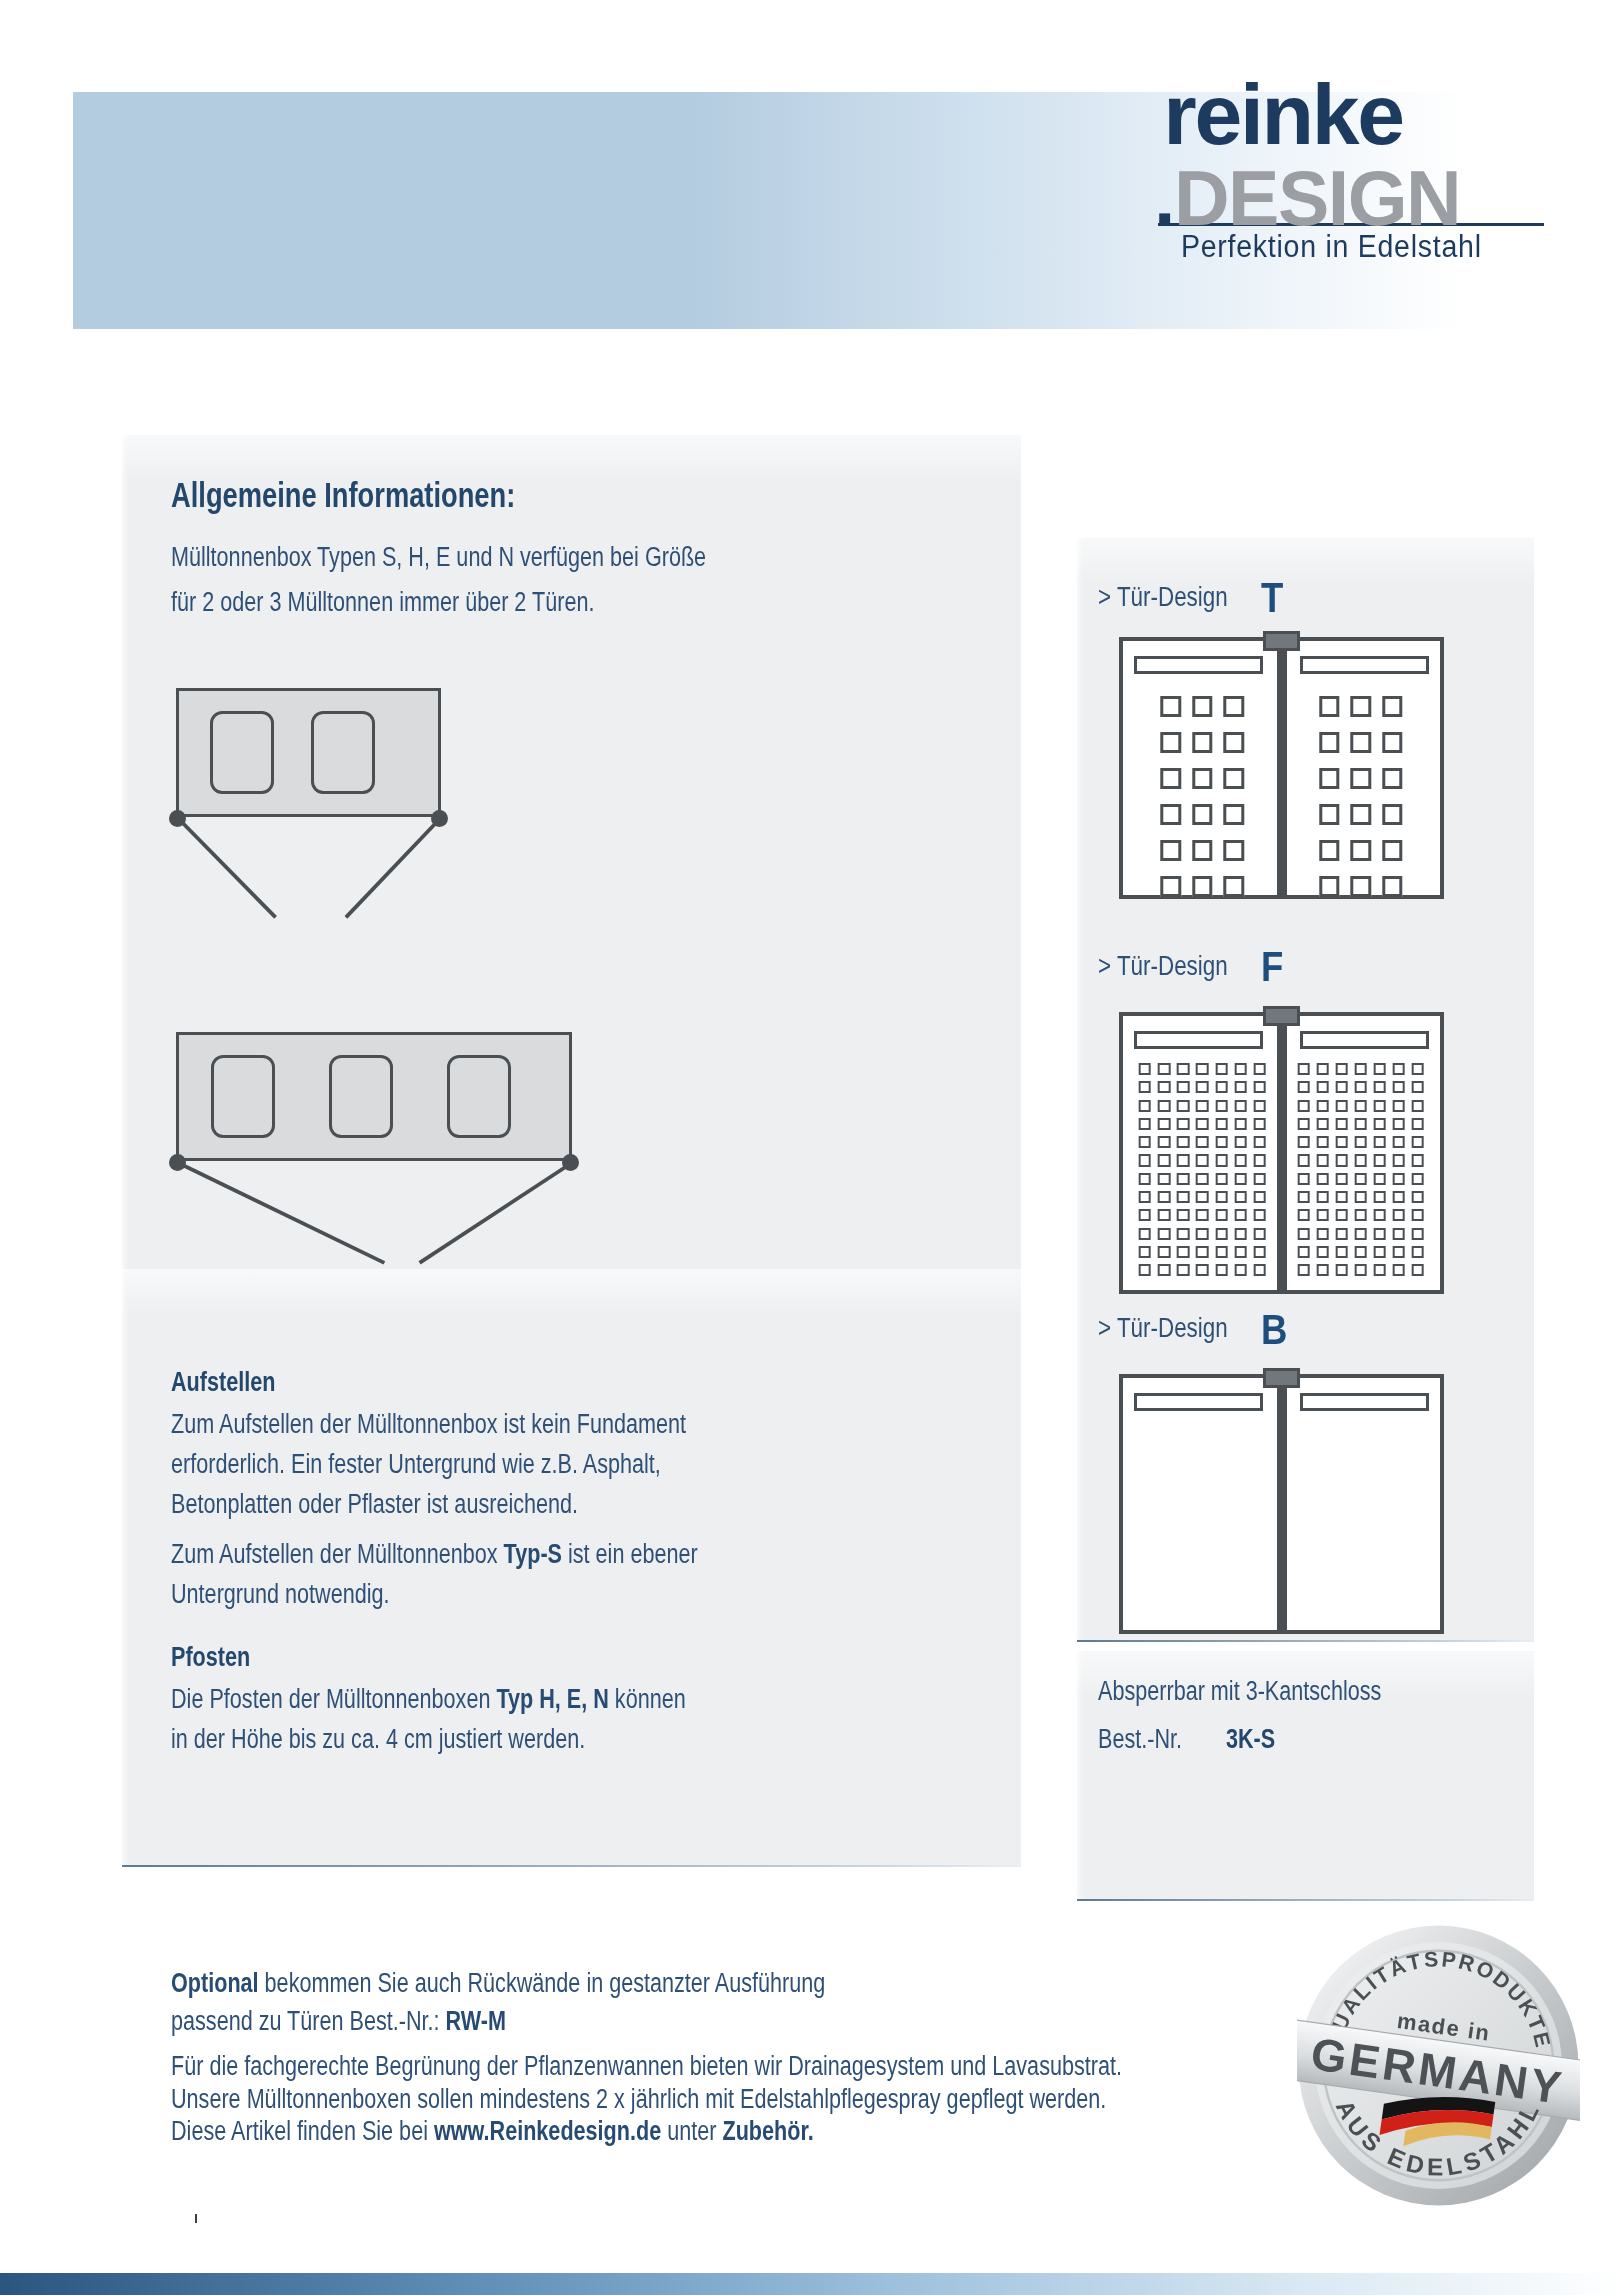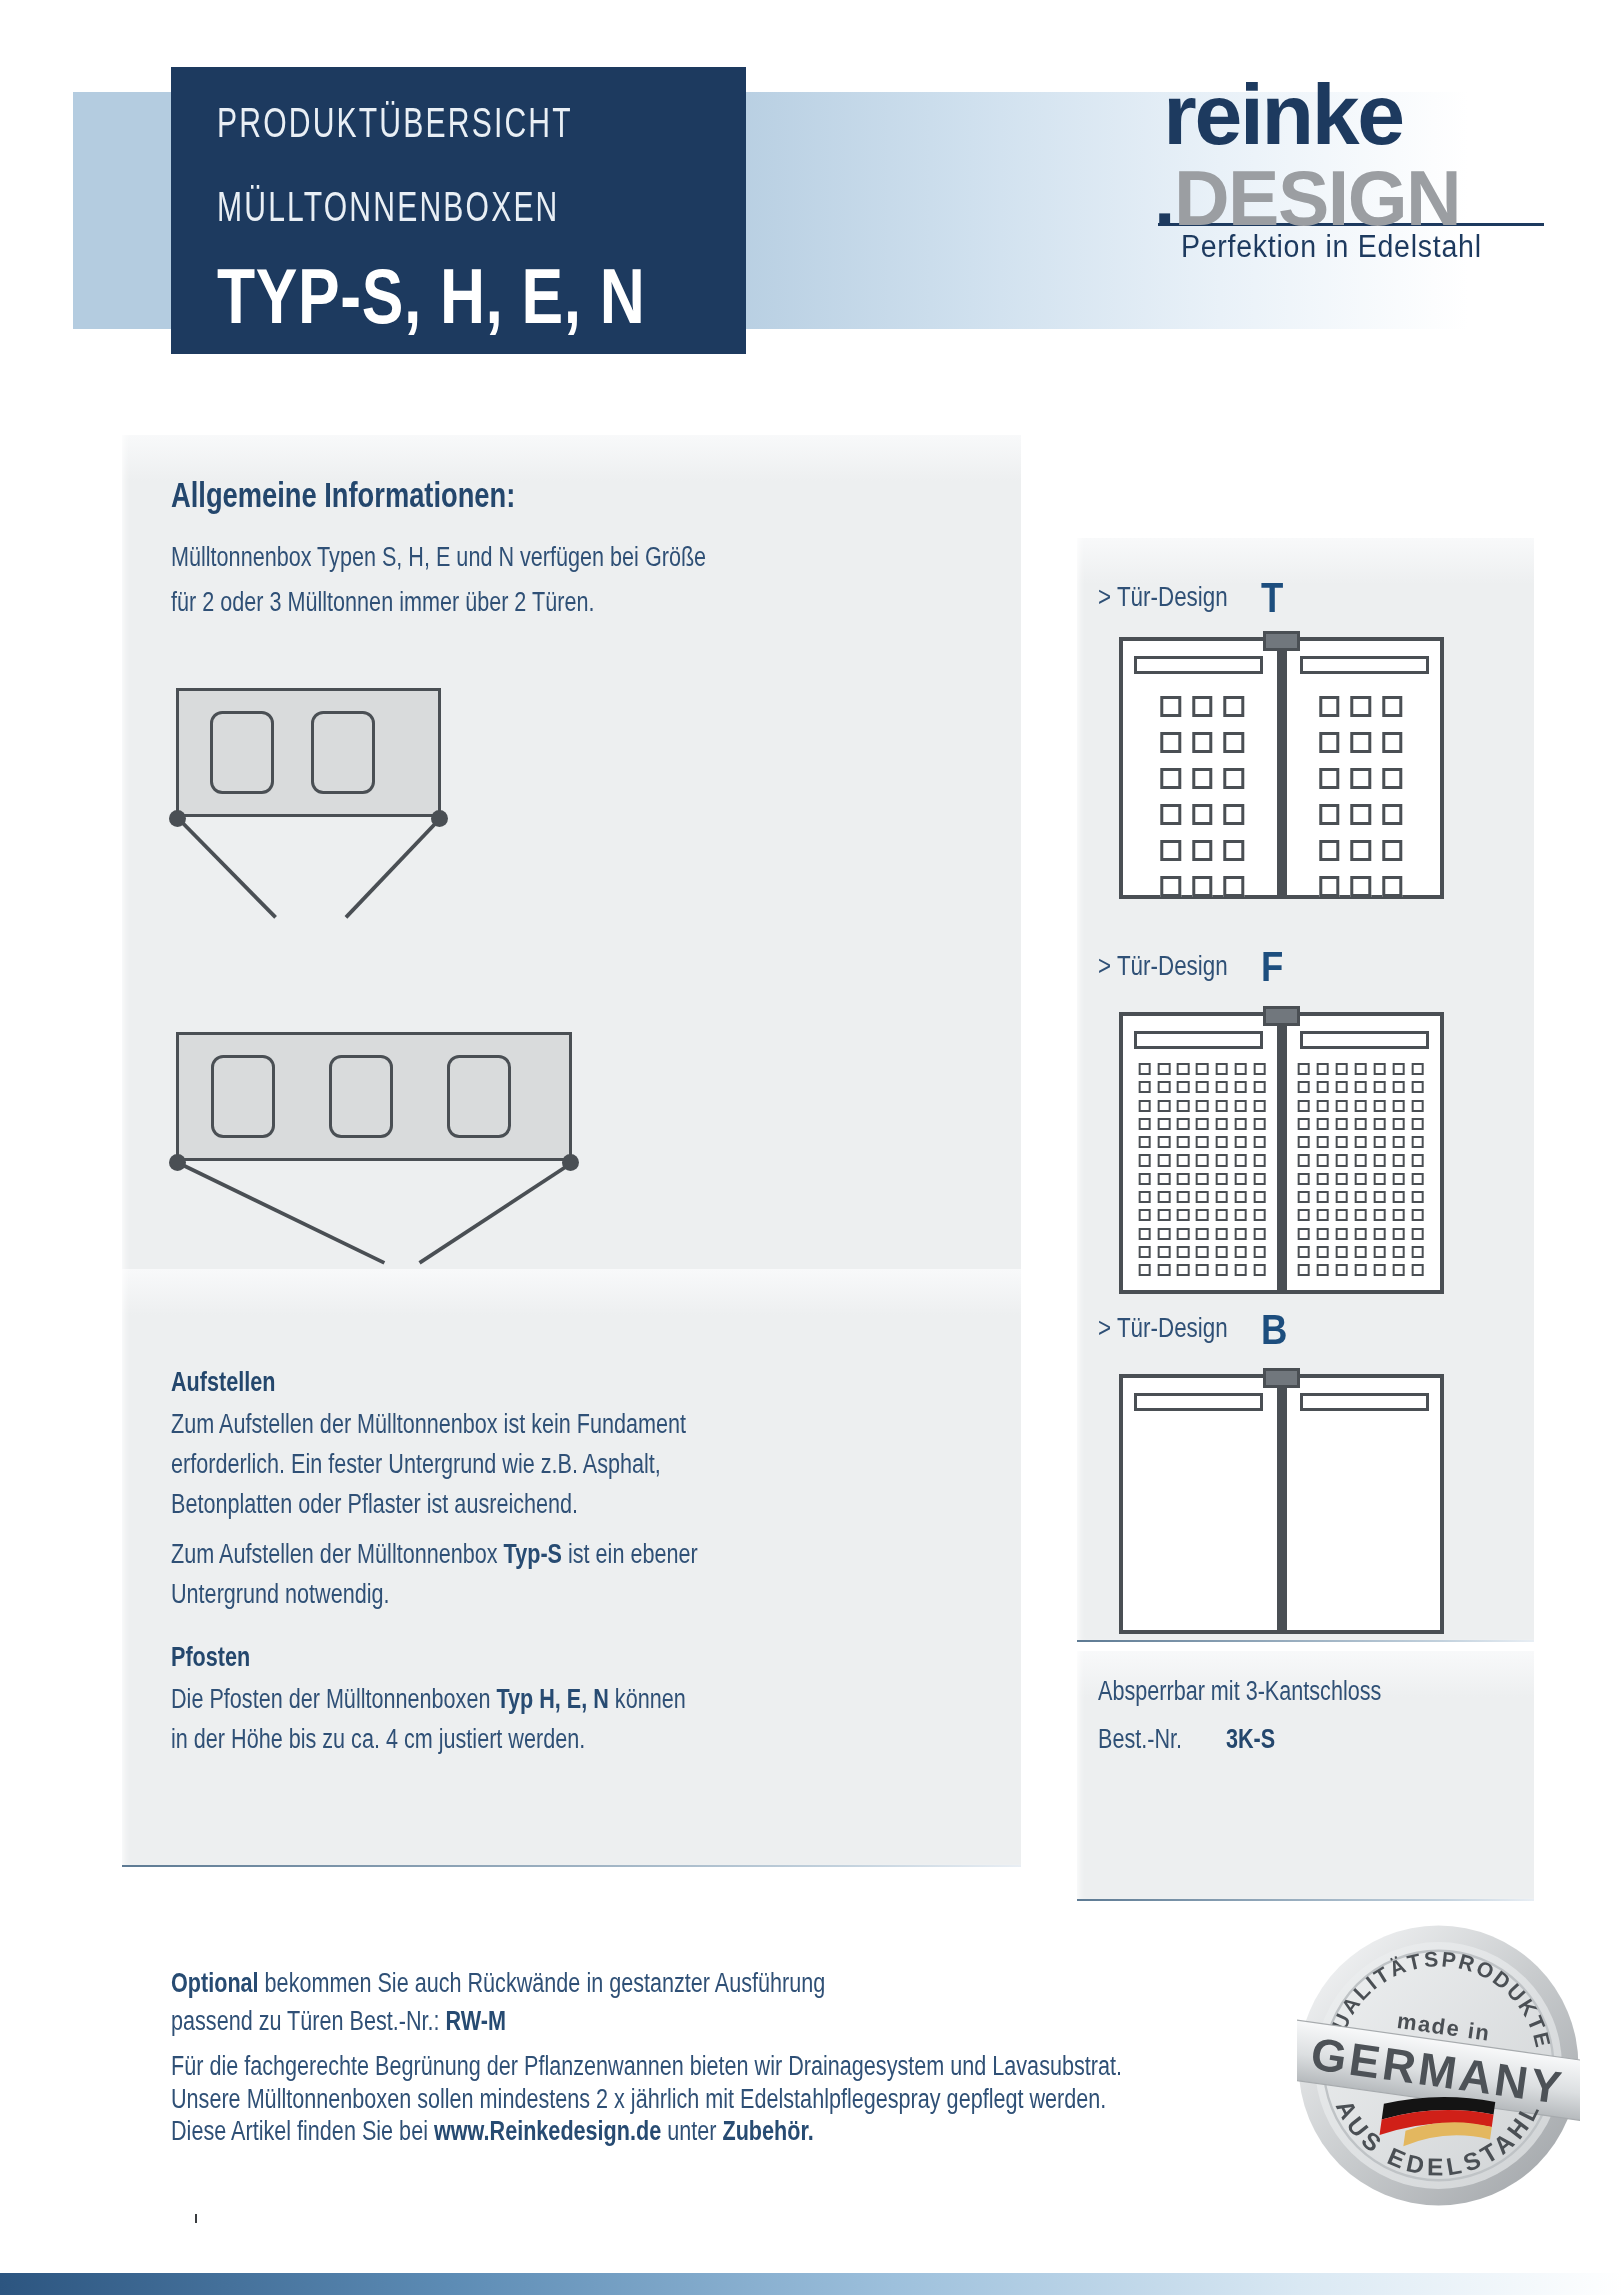--- a/index.html
+++ b/index.html
@@ -56,25 +56,20 @@
   #tinymark{position:absolute;left:195px;top:2214px;width:2.3px;height:9.2px;background:#3a3d40;}
   svg text{font-family:"Liberation Sans", sans-serif;}
 </style>
 </head>
 <body>
 
 <div id="page">
 
   <div id="band"></div>
 
-  <div id="headerbox">
-    <div id="h1" class="hline">PRODUKTÜBERSICHT</div>
-    <div id="h2" class="hline">MÜLLTONNENBOXEN</div>
-    <div id="h3" class="hline">TYP-S, H, E, N</div>
-  </div>
 
   <div id="logo">
     <div class="w1">reinke</div>
     <div class="w2"><span class="dot">.</span><span>DESIGN</span></div>
     <div class="rule"></div>
     <div class="tag">Perfektion in Edelstahl</div>
   </div>
 
   <div class="card" style="left:122px;top:435px;width:899px;height:838px;">
     <div class="h" style="left:49px;top:40px;">Allgemeine Informationen:</div>

